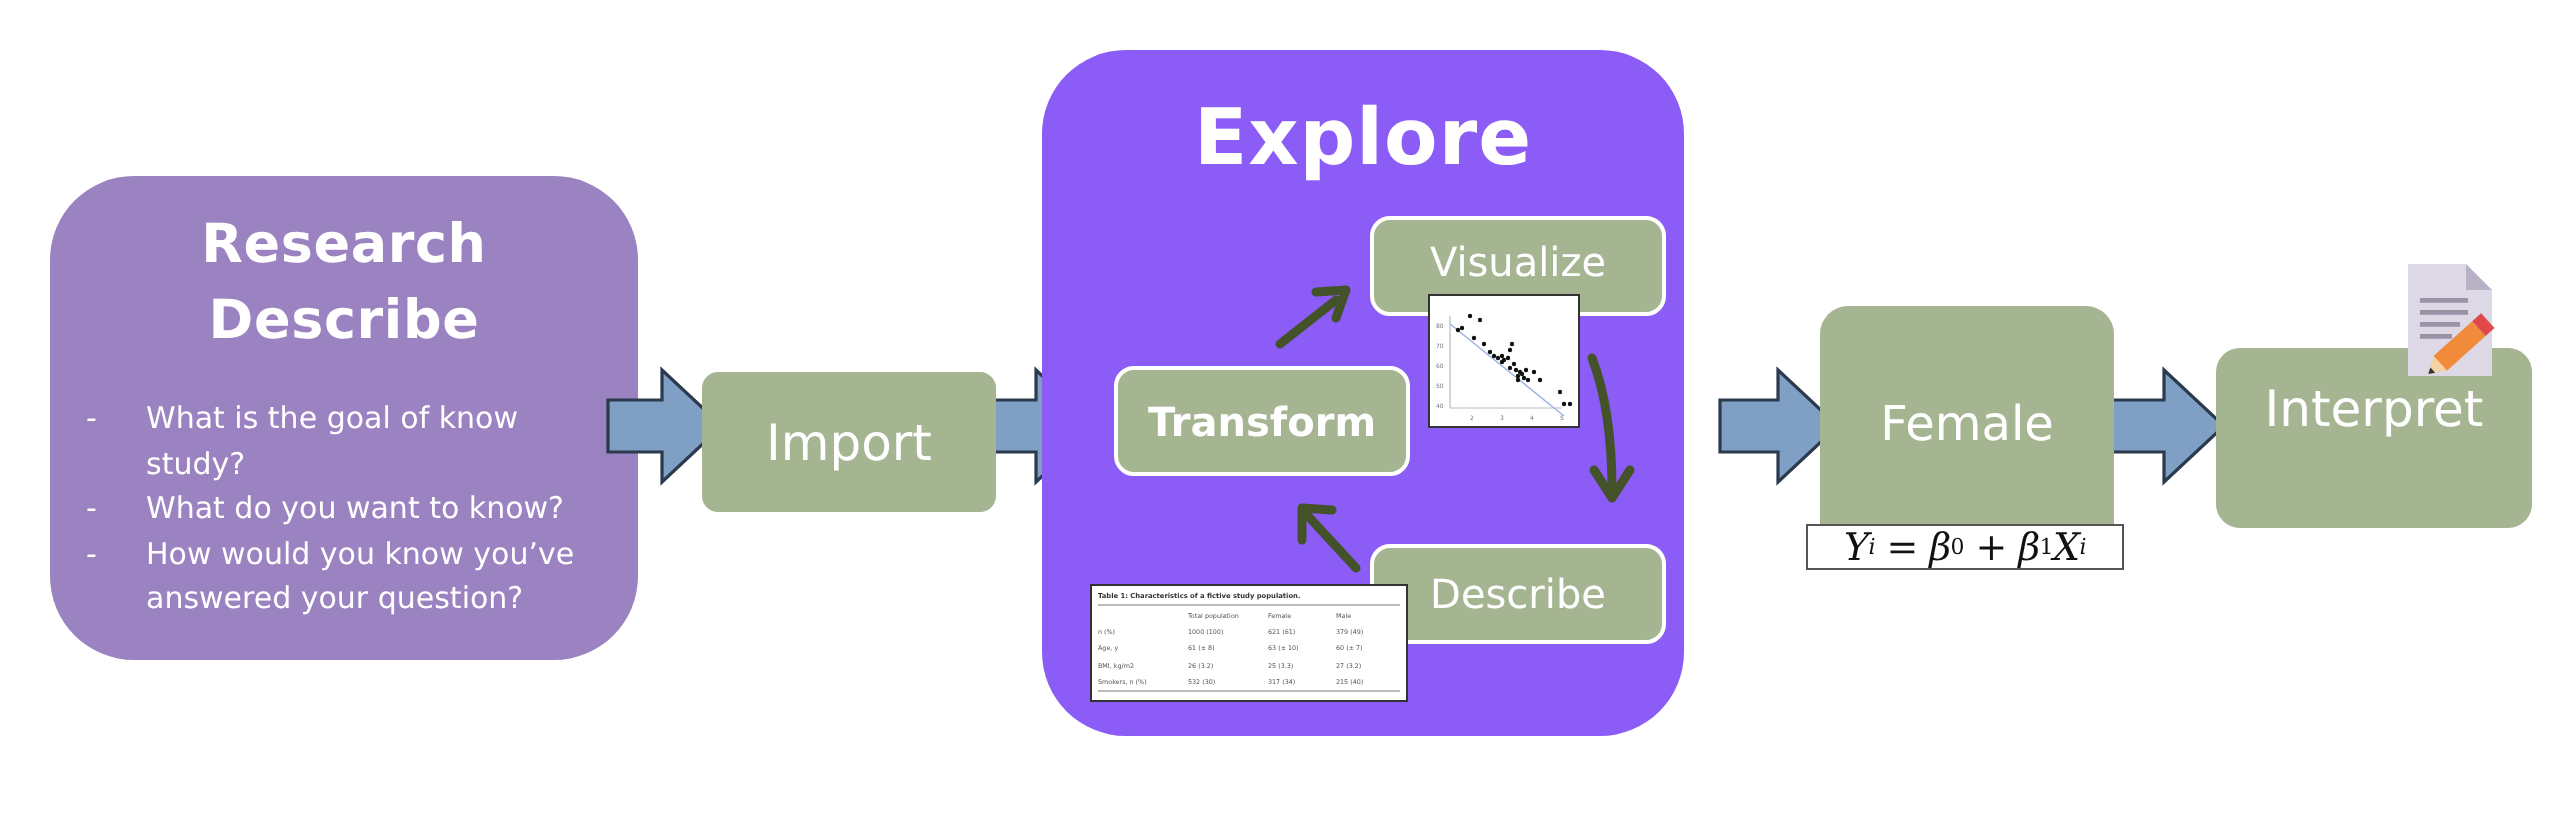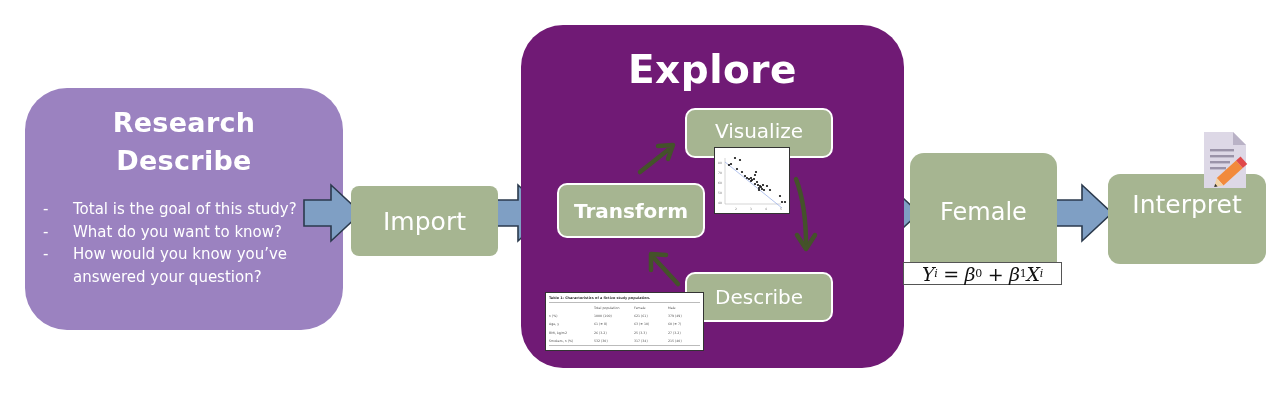--- a/index.html
+++ b/index.html
@@ -7,21 +7,20 @@
     width: 1280px; height: 411px; background: #ffffff; position: relative; overflow: hidden;
     font-family: "DejaVu Sans", sans-serif;
   }
   .abs { position: absolute; }
 
   
   #rq {
     left: 25px; top: 88px; width: 294px; height: 242px;
     background: #9b82c0; border-radius: 42px;
     color: #fff;
-    padding-left: 24px;
   }
   #rq-title {
     position: absolute; left: 0; right: 0; top: 16px;
     text-align: center; font-weight: bold; font-size: 27px; line-height: 38px;
     font-family: "DejaVu Sans", sans-serif; letter-spacing: 0.3px;
   }
   #rq-list {
     position: absolute; left: 18px; top: 110px; margin: 0; padding: 0; list-style: none;
     font-size: 15px; line-height: 22.5px; color: #fff;
   }
@@ -32,21 +31,21 @@
   .gbox {
     background: #a6b591; color: #fff; display: flex; align-items: center; justify-content: center;
     font-family: "DejaVu Sans", sans-serif;
   }
   .gbox.outlined { border: 2px solid #ffffff; box-sizing: border-box; }
 
   #import { left: 351px; top: 186px; width: 147px; height: 70px; border-radius: 8px; font-size: 25px; }
 
   
   #explore {
-    left: 521px; top: 25px; width: 383px; height: 343px; background: #701a75; border-radius: 42px;
+    left: 521px; top: 25px; width: 321px; height: 343px; background: #8b5cf6; border-radius: 42px;
   }
   #explore-title {
     position: absolute; left: 0; right: 0; top: 22px; text-align: center;
     color: #fff; font-weight: bold; font-size: 39px; letter-spacing: 0.5px;
   }
   #transform { left: 557px; top: 183px; width: 148px; height: 55px; border-radius: 10px; font-size: 20px; font-weight: bold; }
   #visualize { left: 685px; top: 108px; width: 148px; height: 50px; border-radius: 10px; font-size: 20px; }
   #describe { left: 685px; top: 272px; width: 148px; height: 50px; border-radius: 10px; font-size: 20px; justify-content: center; }
 
   
@@ -81,21 +80,21 @@
 </style>
 </head>
 <body>
 
 <div id="rq" class="abs">
   <div id="rq-title">
     <div>Research</div>
     <div>Describe</div>
   </div>
   <ul id="rq-list">
-    <li><span class="dash">-</span><span>Total is the goal of this study?</span></li>
+    <li><span class="dash">-</span><span>What is the goal of know study?</span></li>
     <li><span class="dash">-</span><span>What do you want to know?</span></li>
     <li><span class="dash">-</span><span>How would you know you’ve answered your question?</span></li>
   </ul>
 </div>
 
 <svg class="arrow" style="left:303px;top:183px" width="60" height="60">
   <path d="M1,17 H28 V2 L58,30 L28,58 V43 H1 Z" fill="#7f9fc4" stroke="#2b3a4d" stroke-width="1.6"></path>
 </svg>
 <svg class="arrow" style="left:490px;top:183px" width="60" height="60">
   <path d="M1,17 H28 V2 L58,30 L28,58 V43 H1 Z" fill="#7f9fc4" stroke="#2b3a4d" stroke-width="1.6"></path>

